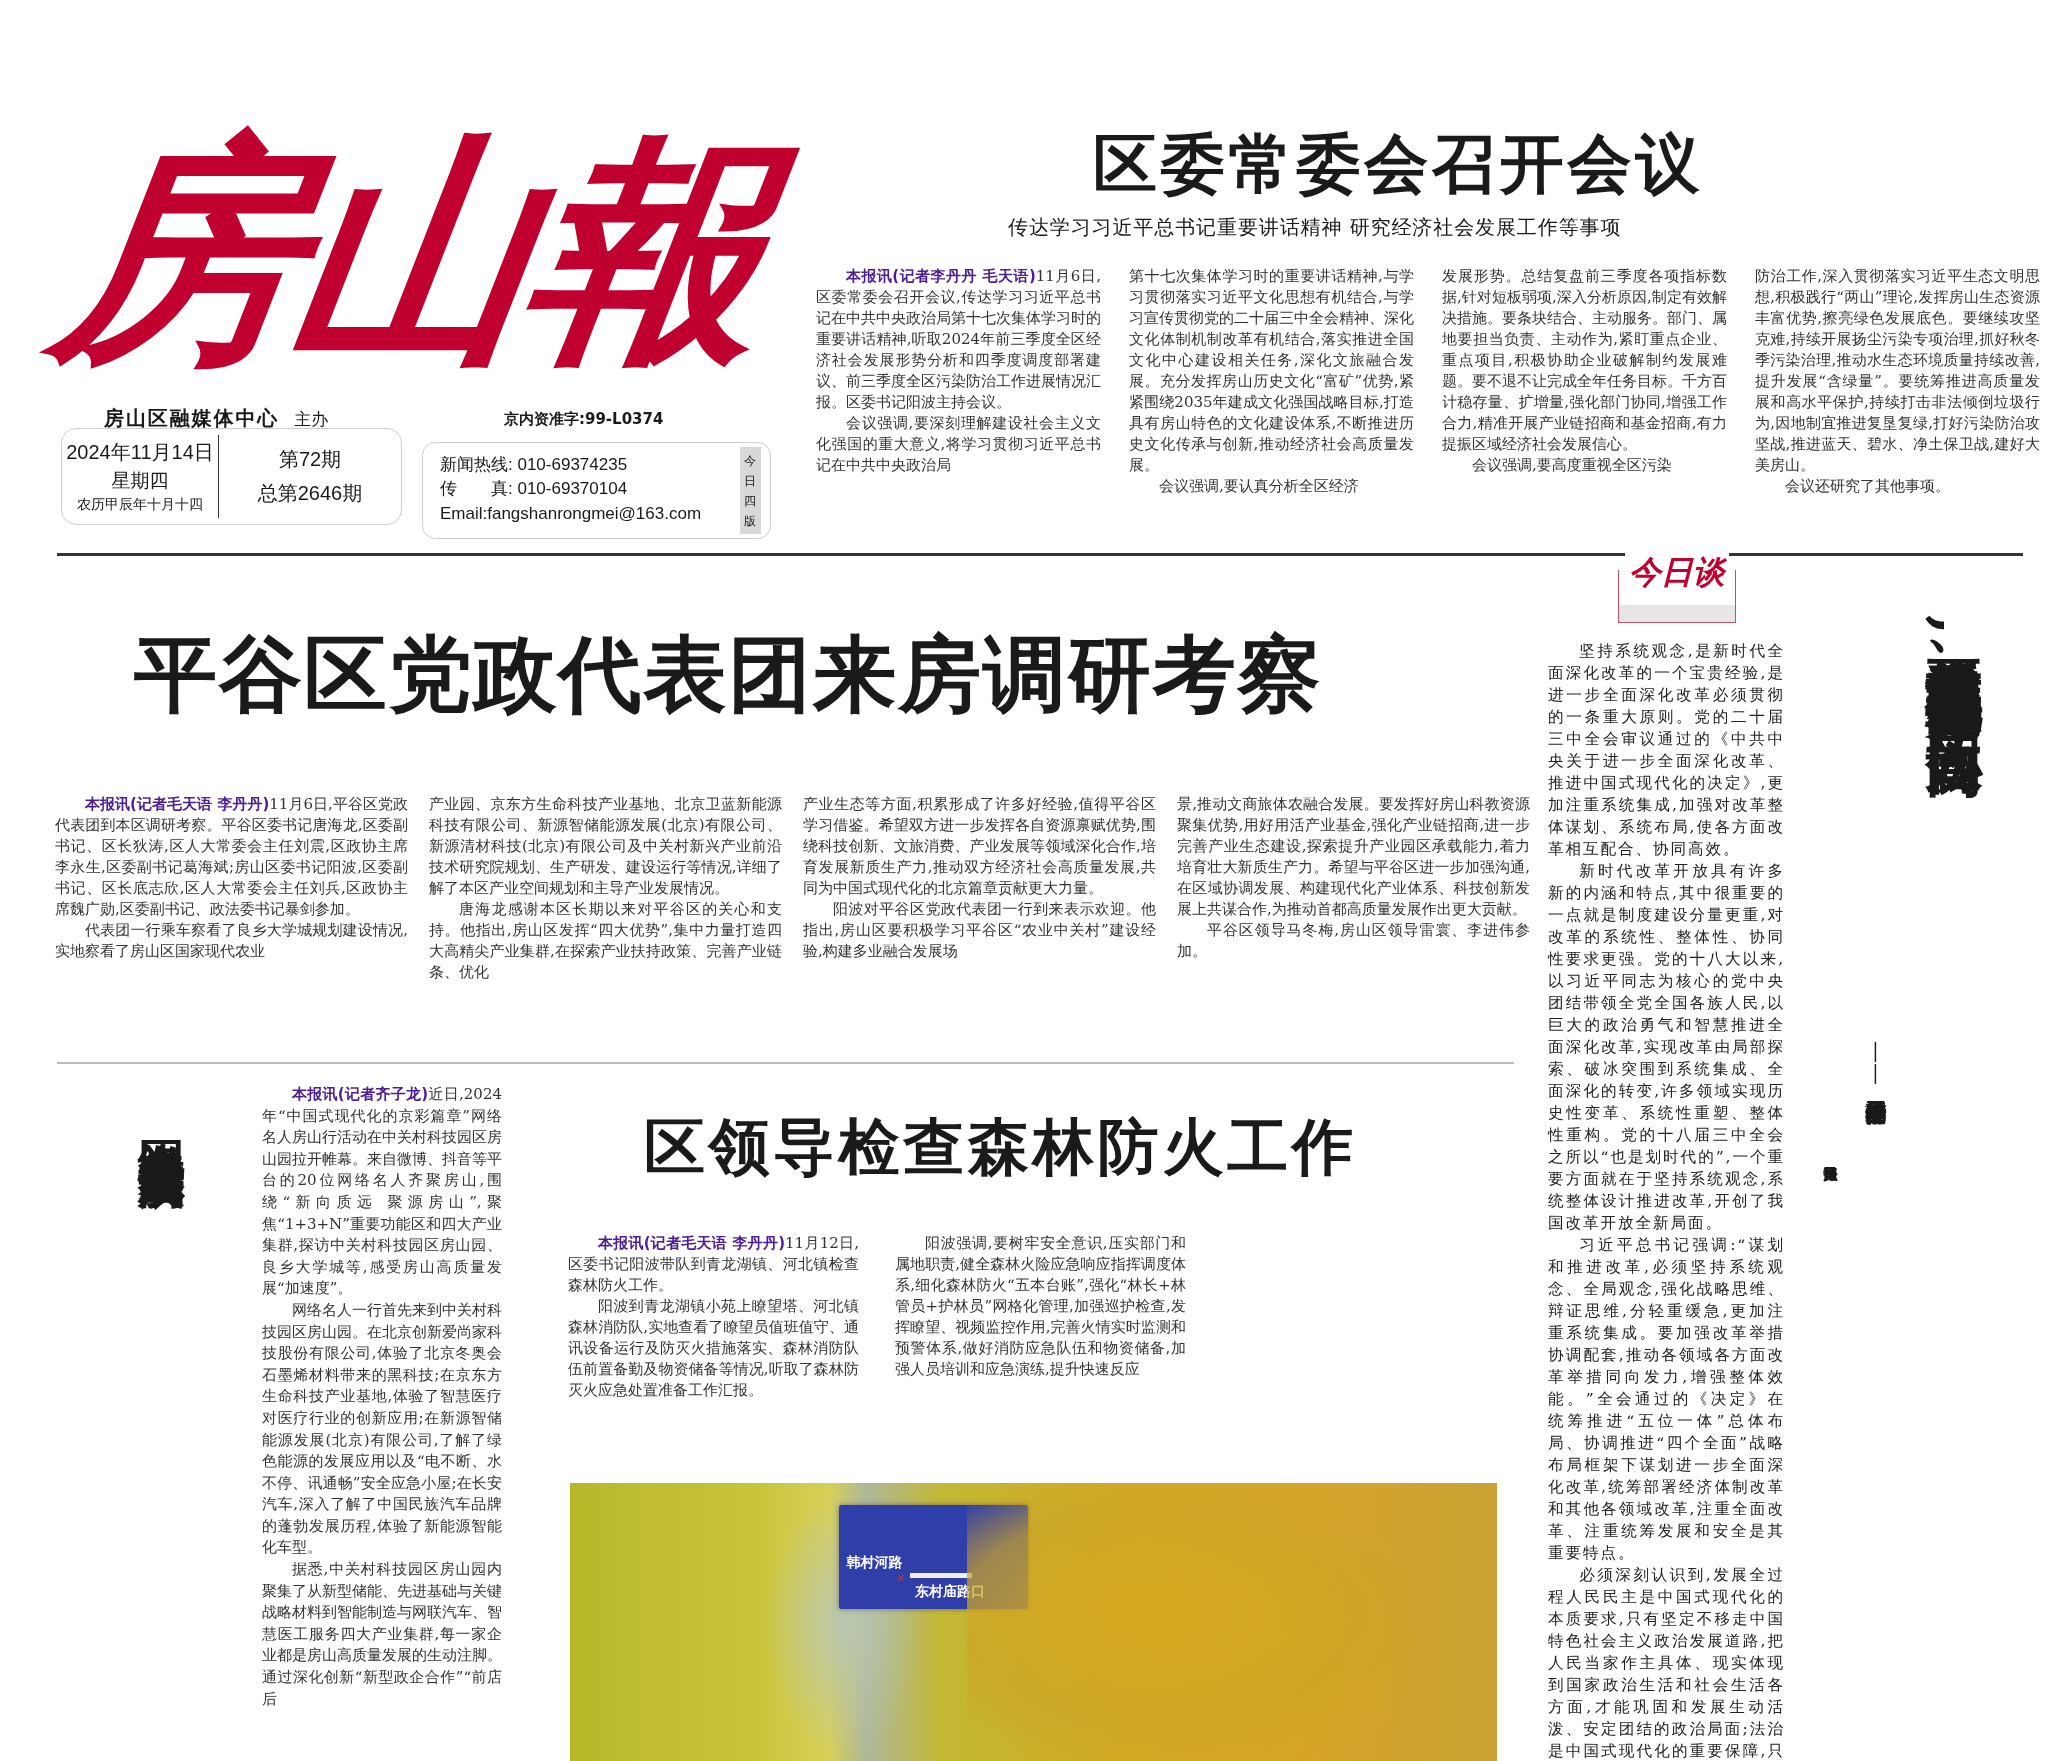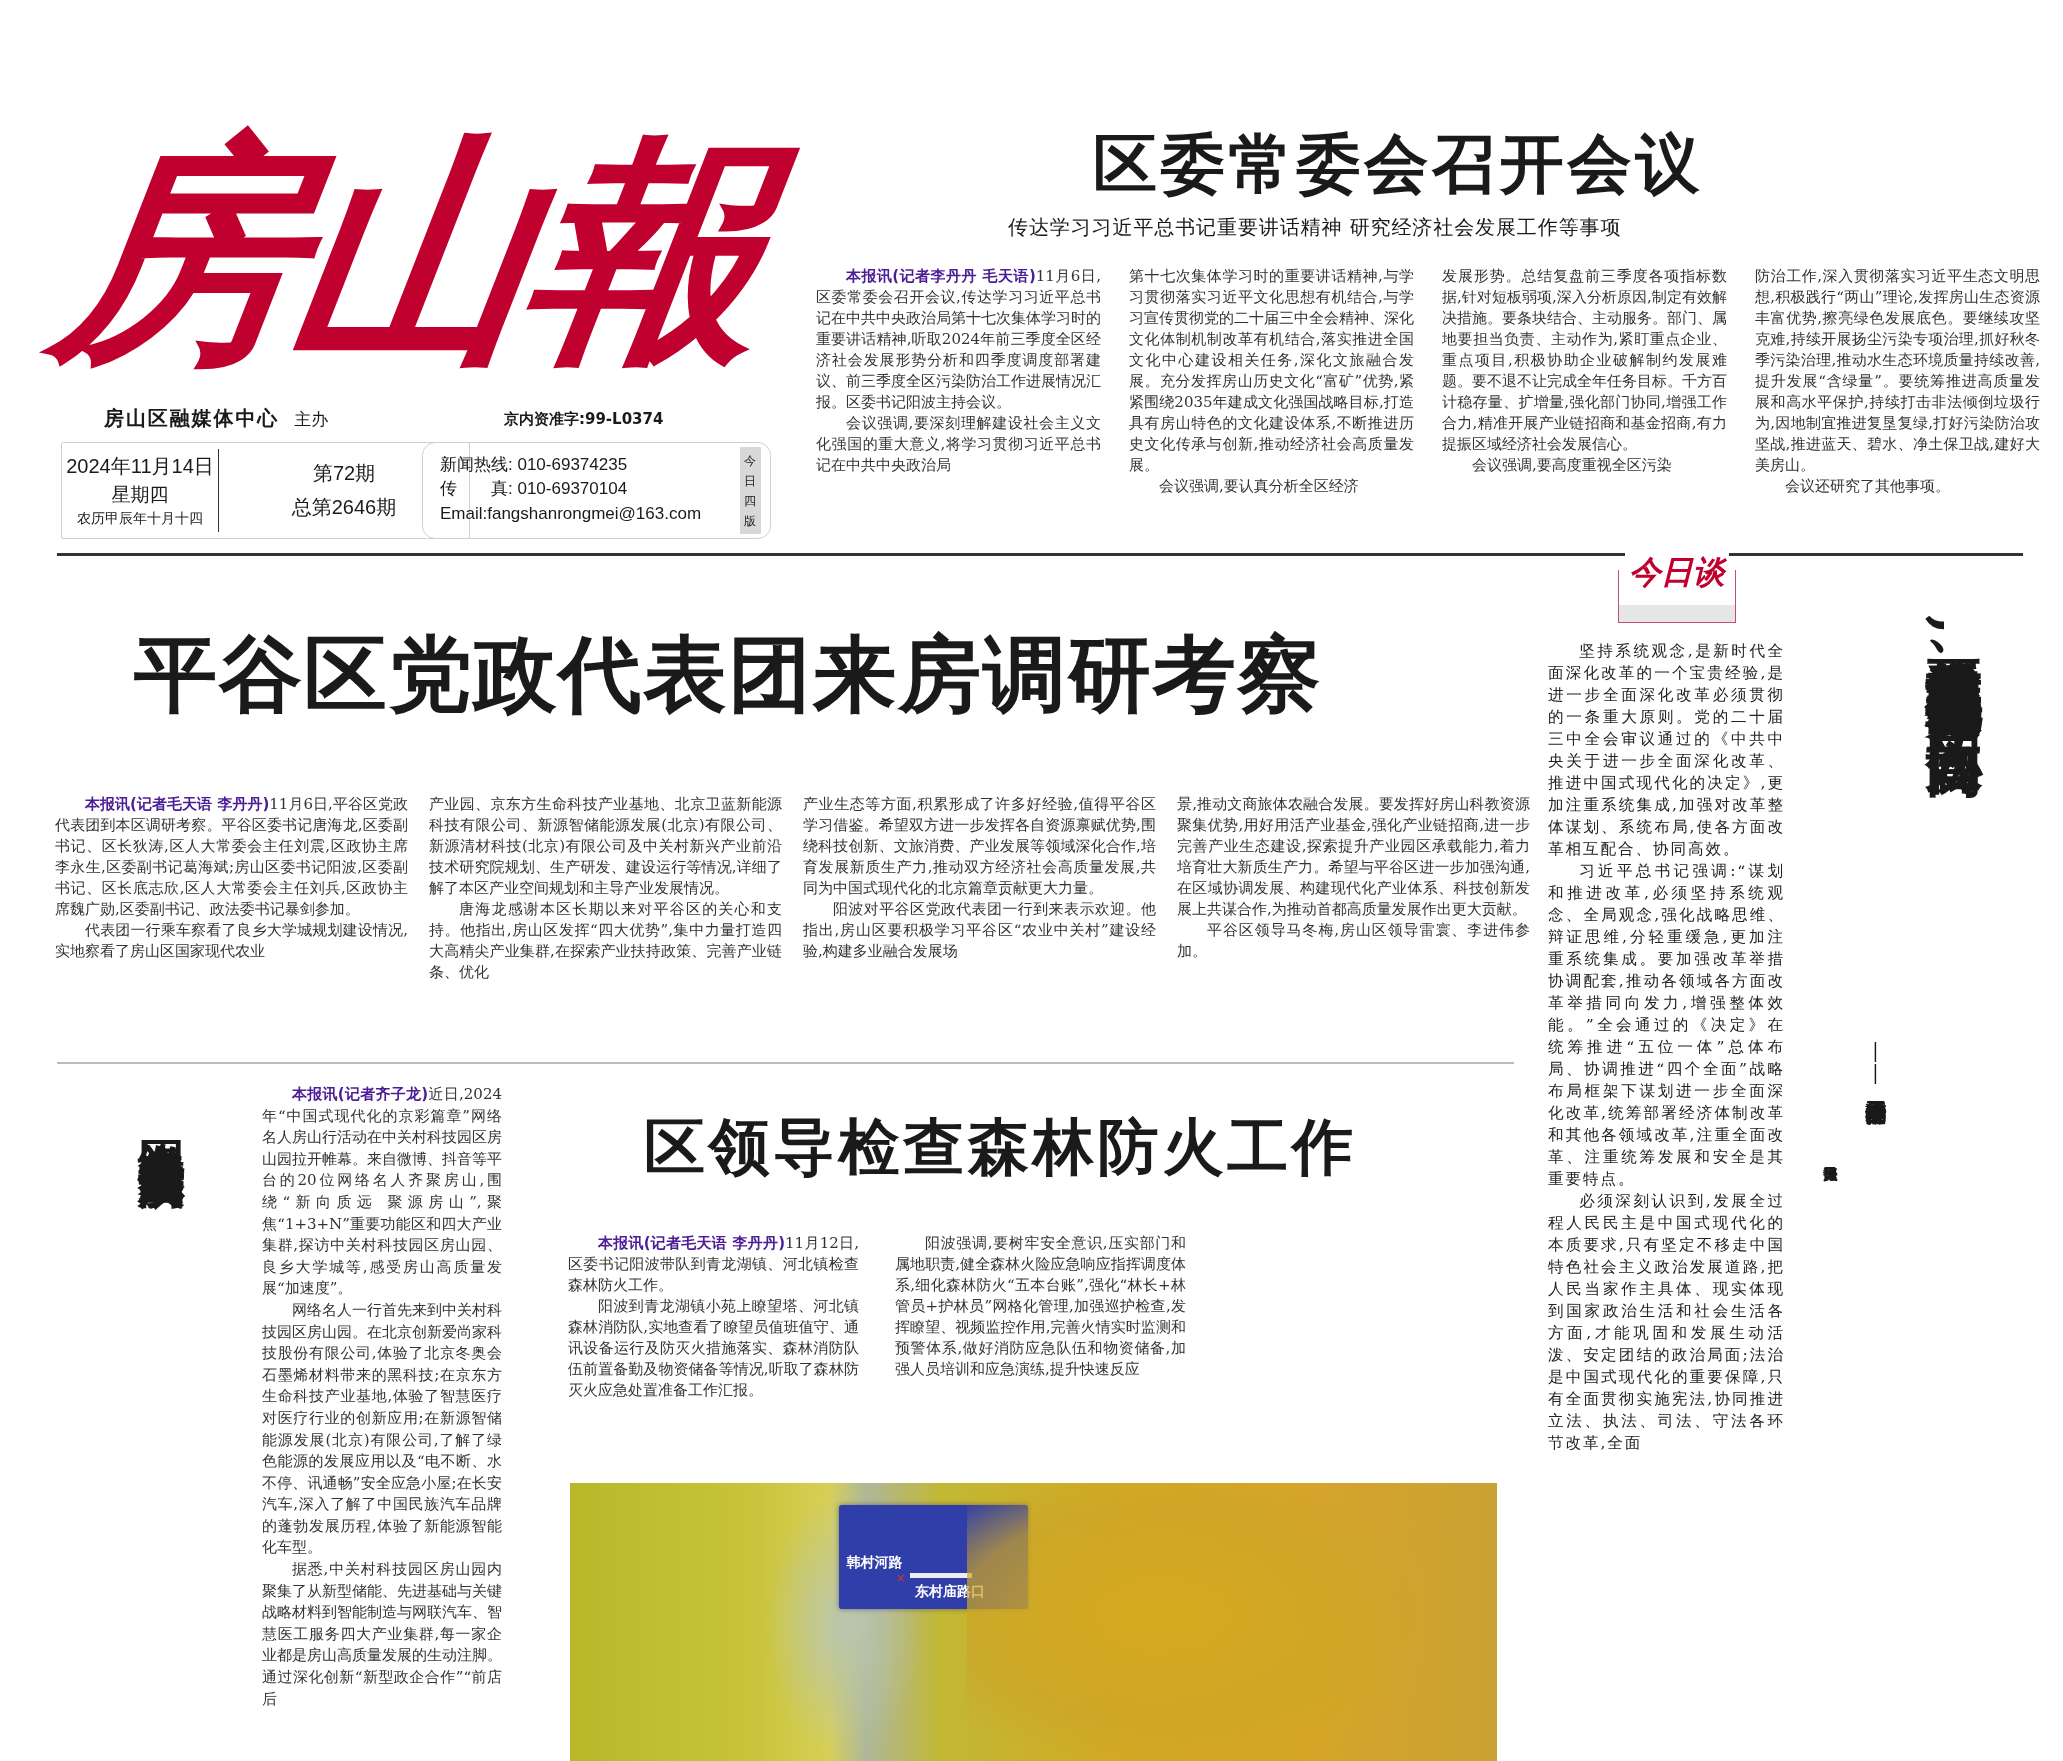--- a/index.html
+++ b/index.html
@@ -8,21 +8,21 @@
   .abs { position:absolute; }
 
   
   .logo { left:61px; top:76px; width:729px; height:350px; color:#c0002f;
           font-family:"DejaVu Serif",serif; font-size:241px; font-weight:bold; font-style:italic;
           letter-spacing:-7.6px; line-height:350px; white-space:nowrap; transform:skewX(-8deg); }
   .publisher { left:104px; top:405px; font-family:"DejaVu Sans",sans-serif; font-size:20px; font-weight:bold; letter-spacing:1.9px; }
   .publisher .role { font-weight:normal; font-size:17px; margin-left:15px; letter-spacing:0; }
   .permit { left:504px; top:410px; font-family:"DejaVu Sans",sans-serif; font-size:15px; font-weight:bold; }
 
-  .box1 { left:61px; top:442px; width:409px; height:97px; border:1.9px solid #cfcfcf; border-radius:2px; display:flex; font-family:"Liberation Sans",sans-serif; }
+  .box1 { left:61px; top:428px; width:341px; height:97px; border:1.9px solid #cfcfcf; border-radius:15px; display:flex; font-family:"Liberation Sans",sans-serif; }
   .box1 .left { width:157px; border-right:1.4px solid #333; margin:5.7px 0; display:flex; flex-direction:column; align-items:center; justify-content:center; gap:1.9px; }
   .box1 .date { font-size:20px; }
   .box1 .weekday { font-size:19px; }
   .box1 .lunar { font-size:14px; }
   .box1 .right { flex:1; display:flex; flex-direction:column; align-items:center; justify-content:center; gap:7.6px; font-size:20px; }
 
   .box2 { left:422px; top:442px; width:349px; height:97px; border:1.9px solid #cfcfcf; border-radius:13.2px; display:flex; font-family:"Liberation Sans",sans-serif; overflow:hidden; }
   .box2 .lines { flex:1; padding:9.5px 0 0 17px; font-size:17px; line-height:24.6px; }
   .box2 .pages { width:21px; margin:3.8px 9.5px 3.8px 0; background:#d8d8d8; font-size:12px; line-height:20px; text-align:center; display:flex; flex-direction:column; justify-content:center; }
 
@@ -150,20 +150,21 @@
 </div>
 
 <div class="abs rule-thin"></div>
 
 <div class="abs jinri">
   <div class="gray"></div>
   <div class="title">今日谈</div>
 </div>
 <div class="abs comm">
   <p>坚持系统观念,是新时代全面深化改革的一个宝贵经验,是进一步全面深化改革必须贯彻的一条重大原则。党的二十届三中全会审议通过的《中共中央关于进一步全面深化改革、推进中国式现代化的决定》,更加注重系统集成,加强对改革整体谋划、系统布局,使各方面改革相互配合、协同高效。</p>
+  <p>新时代改革开放具有许多新的内涵和特点,其中很重要的一点就是制度建设分量更重,对改革的系统性、整体性、协同性要求更强。党的十八大以来,以习近平同志为核心的党中央团结带领全党全国各族人民,以巨大的政治勇气和智慧推进全面深化改革,实现改革由局部探索、破冰突围到系统集成、全面深化的转变,许多领域实现历史性变革、系统性重塑、整体性重构。党的十八届三中全会之所以“也是划时代的”,一个重要方面就在于坚持系统观念,系统整体设计推进改革,开创了我国改革开放全新局面。</p>
   <p>习近平总书记强调:“谋划和推进改革,必须坚持系统观念、全局观念,强化战略思维、辩证思维,分轻重缓急,更加注重系统集成。要加强改革举措协调配套,推动各领域各方面改革举措同向发力,增强整体效能。”全会通过的《决定》在统筹推进“五位一体”总体布局、协调推进“四个全面”战略布局框架下谋划进一步全面深化改革,统筹部署经济体制改革和其他各领域改革,注重全面改革、注重统筹发展和安全是其重要特点。</p>
   <p>必须深刻认识到,发展全过程人民民主是中国式现代化的本质要求,只有坚定不移走中国特色社会主义政治发展道路,把人民当家作主具体、现实体现到国家政治生活和社会生活各方面,才能巩固和发展生动活泼、安定团结的政治局面;法治是中国式现代化的重要保障,只有全面贯彻实施宪法,协同推进立法、执法、司法、守法各环节改革,全面</p>
 </div>
 <div class="abs v-title">更加注重系统集成,使各方面改革相互配合、协同高效</div>
 <div class="abs v-sub">——论学习贯彻党的二十届三中全会精神</div>
 <div class="abs v-author">人民日报评论员</div>
 
 <div class="abs v-head">网络名人房山行感受高质量发展</div>
 <div class="abs bl-col">
   <p><span class="lead">本报讯(记者齐子龙)</span><span>近日,2024年“中国式现代化的京彩篇章”网络名人房山行活动在中关村科技园区房山园拉开帷幕。来自微博、抖音等平台的20位网络名人齐聚房山,围绕“新向质远 聚源房山”,聚焦“1+3+N”重要功能区和四大产业集群,探访中关村科技园区房山园、良乡大学城等,感受房山高质量发展“加速度”。</span></p>

